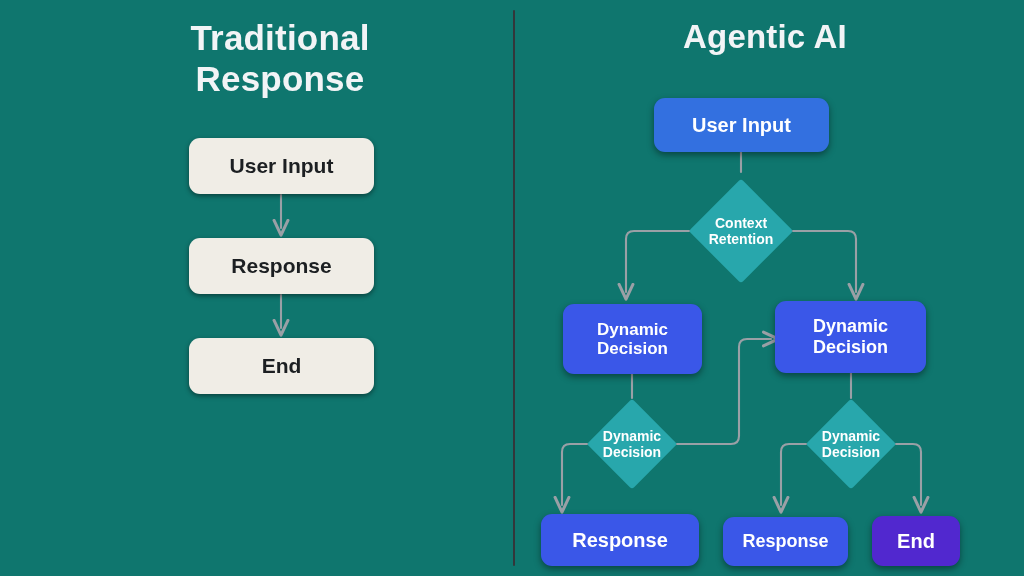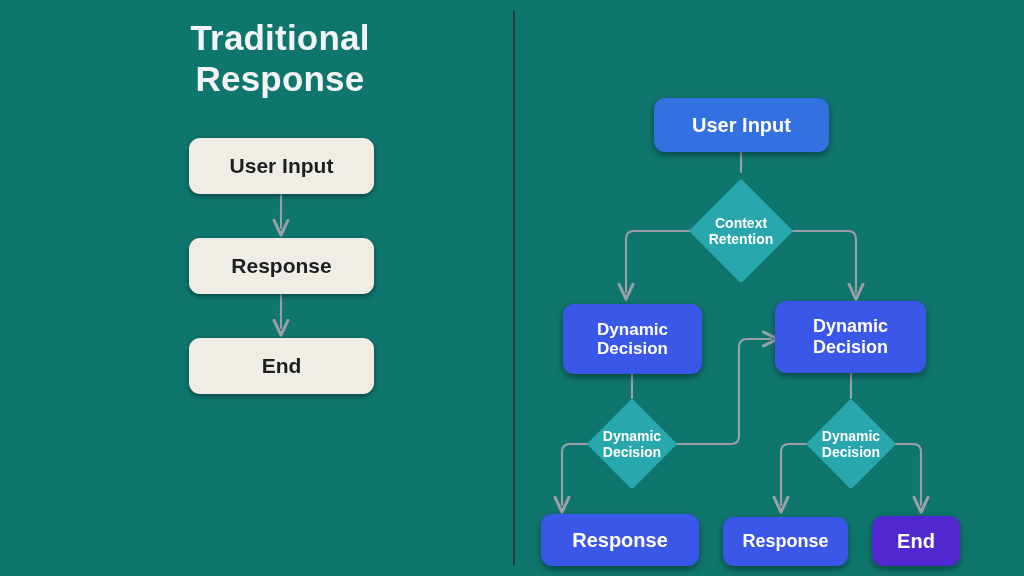--- a/index.html
+++ b/index.html
@@ -129,20 +129,21 @@
 
 <div id="stage">
 
   <div class="divider"></div>
 
   <div class="title" id="title-left">
     <div>Traditional</div>
     <div>Response</div>
   </div>
 
+  <div class="title" id="title-right">Agentic AI</div>
 
   <svg id="links" viewBox="0 0 1024 576">
     <defs>
       <marker id="arw" markerWidth="9" markerHeight="9" refX="4.2" refY="4.2" orient="auto" markerUnits="strokeWidth">
         <path d="M0.6,0.9 L7.6,4.2 L0.6,7.5" fill="none" stroke="#9aa0a6" stroke-width="1.45" stroke-linecap="round" stroke-linejoin="round"></path>
       </marker>
     </defs>
     <g fill="none" stroke="#9aa0a6" stroke-width="2.1" stroke-linecap="round" stroke-linejoin="round">
 
       <path d="M281,195 L281,228" marker-end="url(#arw)"></path>

